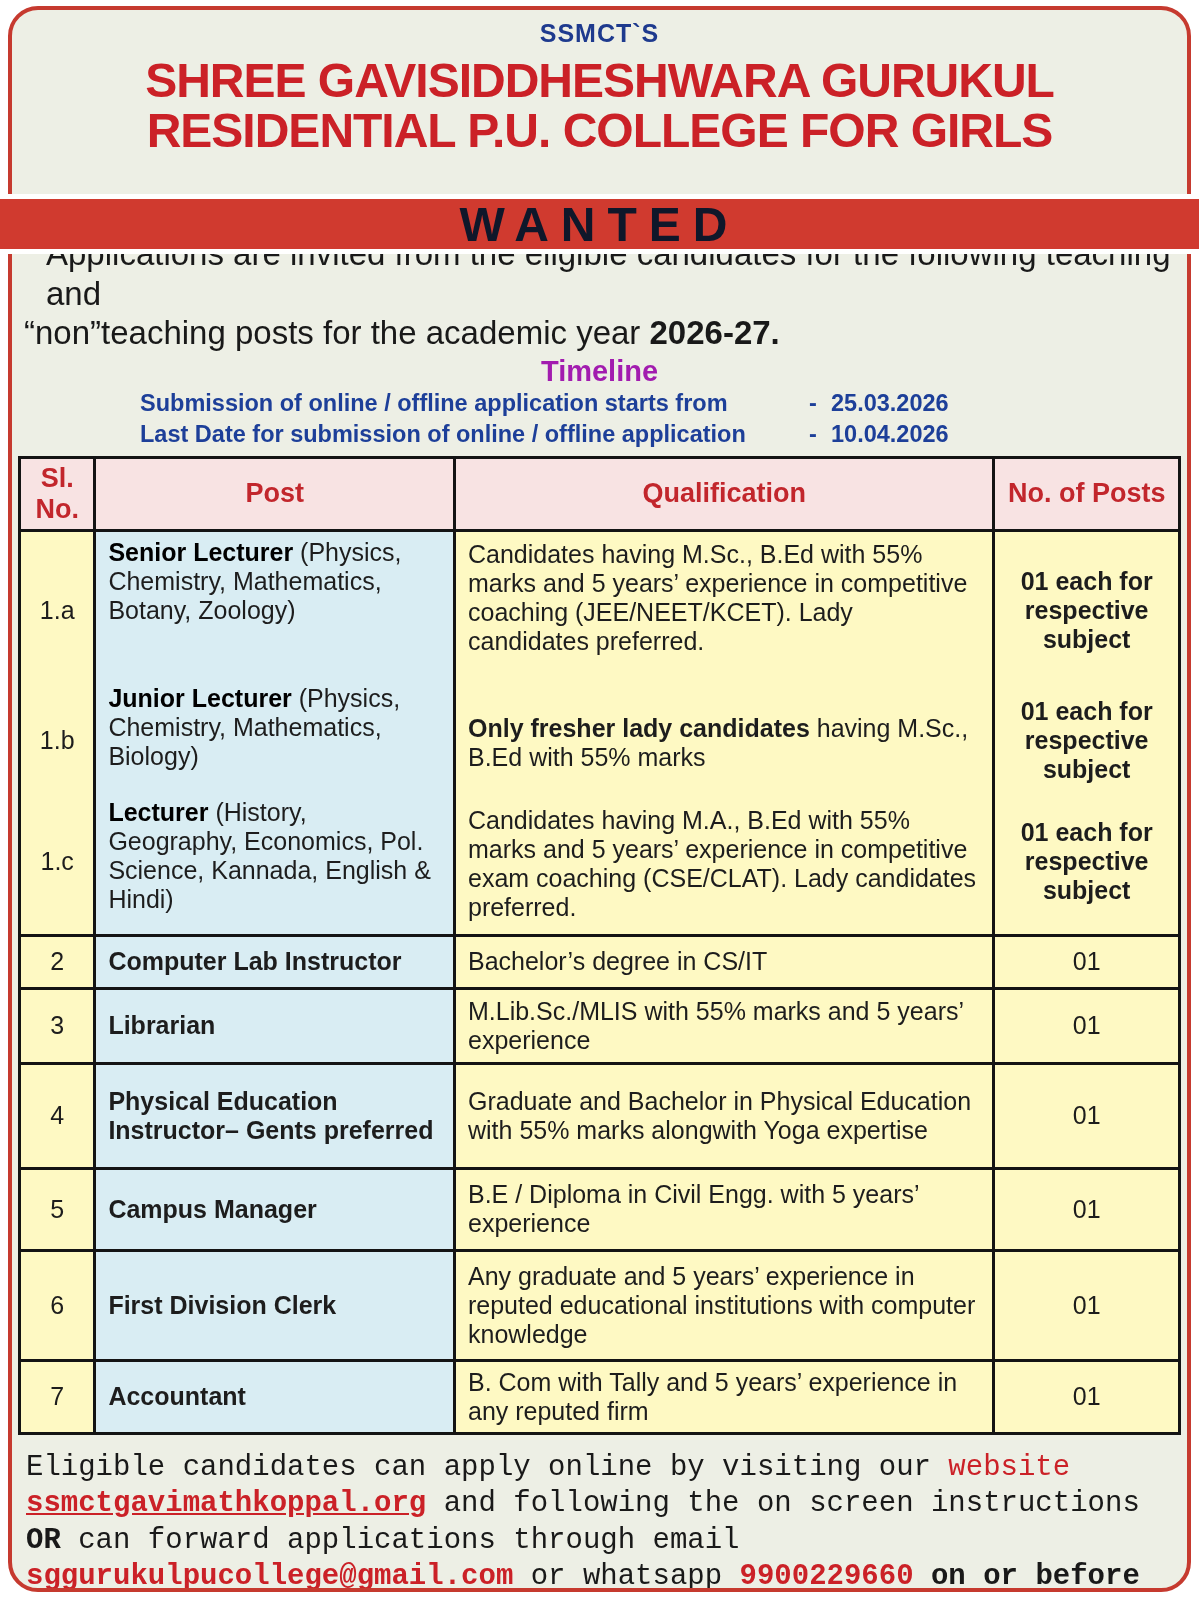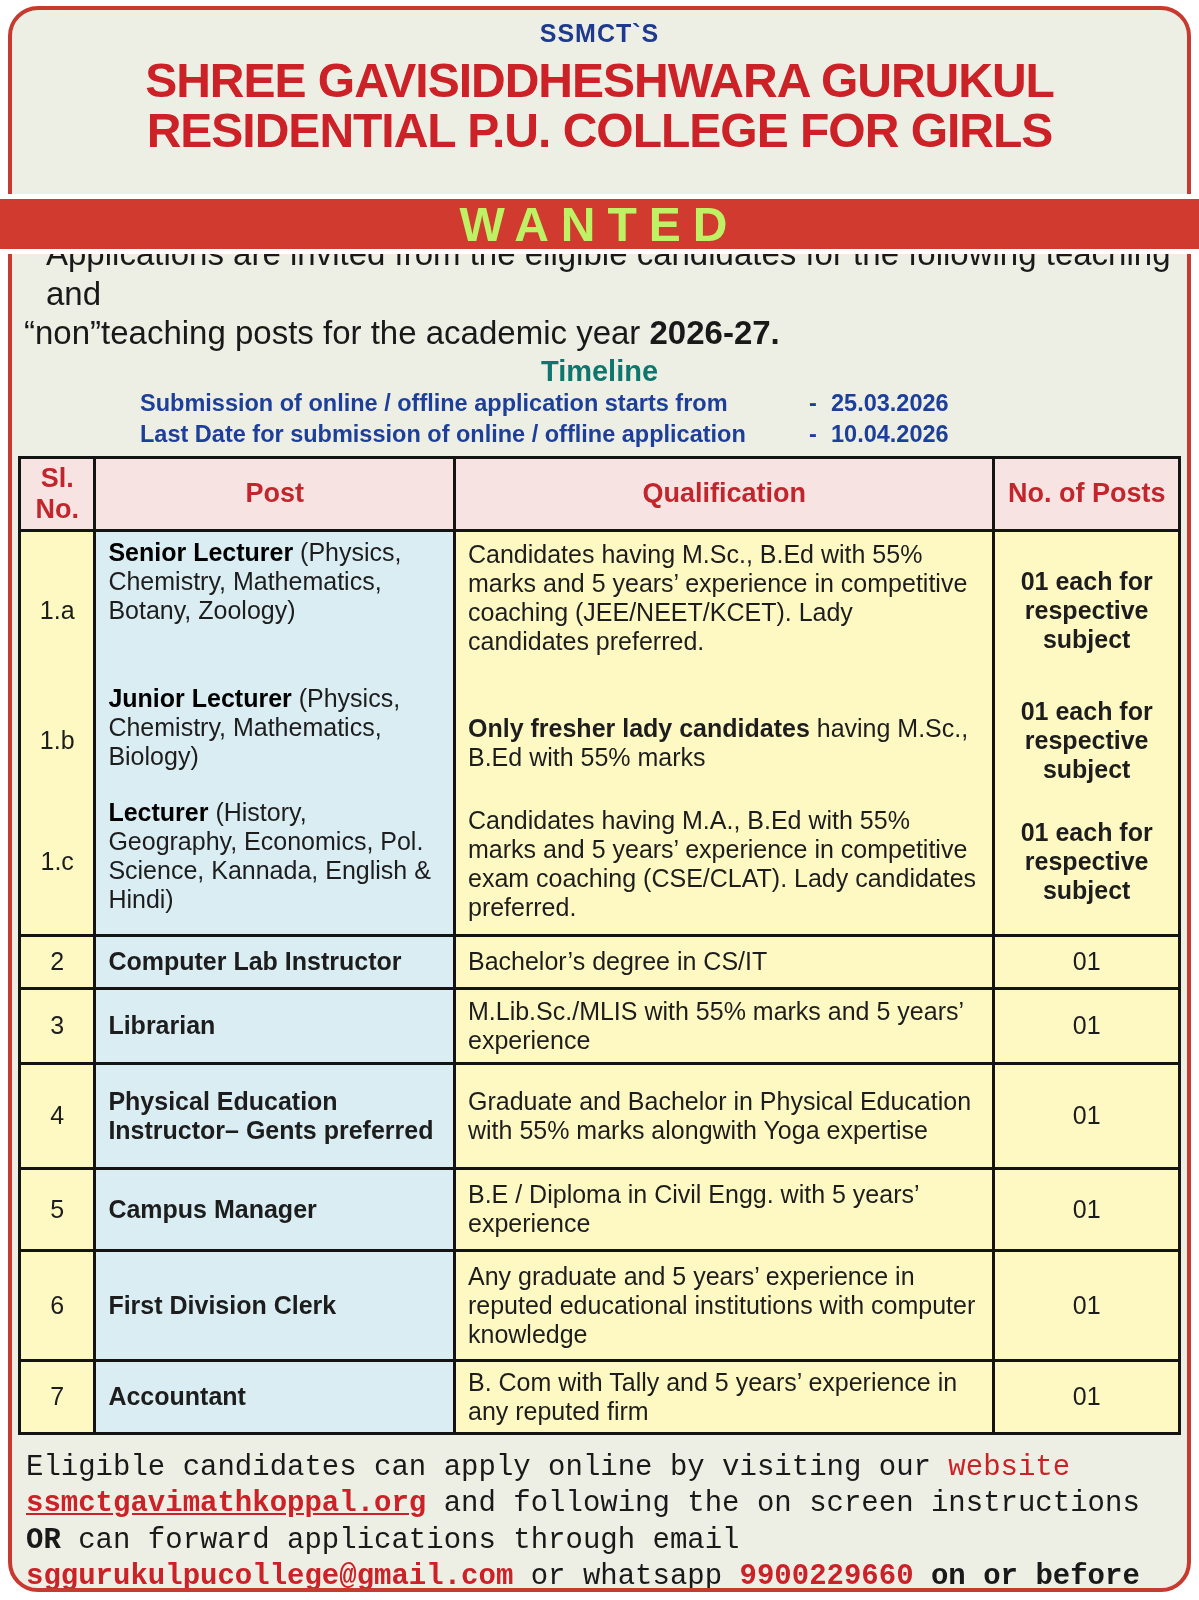--- a/index.html
+++ b/index.html
@@ -15,29 +15,29 @@
            color:#1e3a8e; letter-spacing:1px; line-height:1.1; }
   .title { text-align:center; color:#cb2127; font-weight:800; font-size:48px;
            line-height:1.05; letter-spacing:-1px; }
   .title1 { margin-top:8px; }
   .address { text-align:center; color:#1e3a8e; font-weight:bold; font-size:28px;
              margin-top:5px; line-height:1.1; }
   
   .band { position:absolute; left:0; right:0; top:194px; height:60px;
           background:#d03a2f; border-top:5px solid #ffffff; border-bottom:5px solid #ffffff;
           box-sizing:border-box; display:flex; align-items:center; justify-content:center; z-index:5; }
-  .band-text { color:#bef264; font-size:48px; font-weight:800; letter-spacing:12px; }
+  .band-text { color:#0f172a; font-size:48px; font-weight:800; letter-spacing:12px; }
   .band-spacer { height:74px; }
   
   .intro { font-size:33px; line-height:1.2; color:#191919; margin-top:4px; }
   .intro .l1 { padding-left:34px; }
   .intro .l2 { padding-left:12px; }
   .b { font-weight:bold; }
   
-  .tl-heading { text-align:center; color:#0f766e; font-weight:bold; font-size:29px; margin-top:2px; line-height:1.15; }
+  .tl-heading { text-align:center; color:#a21caf; font-weight:bold; font-size:29px; margin-top:2px; line-height:1.15; }
   .tl-row { display:grid; grid-template-columns:655px 36px auto; margin-left:128px;
             color:#1d3f99; font-weight:bold; font-size:23.5px; line-height:1.3; }
   .tl-dash { text-align:center; }
   
   table.jobs { border-collapse:collapse; width:calc(100% - 12px); margin:6px 6px 0; table-layout:fixed; }
   .jobs th, .jobs td { border:3px solid #141414; }
   .jobs th { background:#f8e3e3; color:#c2262c; font-size:27px; font-weight:bold;
              padding:4px 6px; height:56px; line-height:1.15; }
   .jobs td { font-size:25px; color:#1d1d1d; padding:4px 12px; line-height:1.16;
              background:#fef9c3; vertical-align:middle; }

